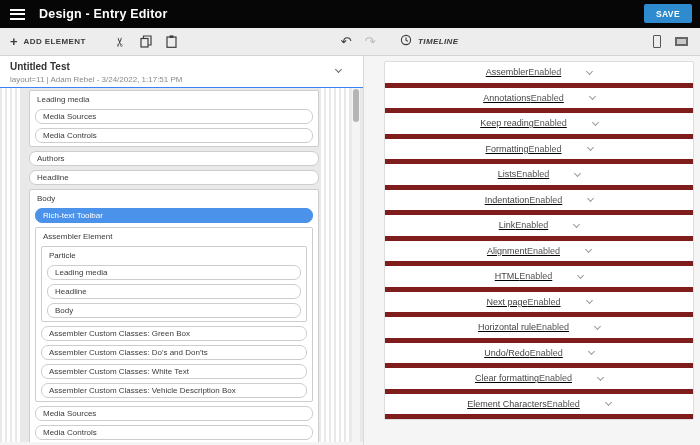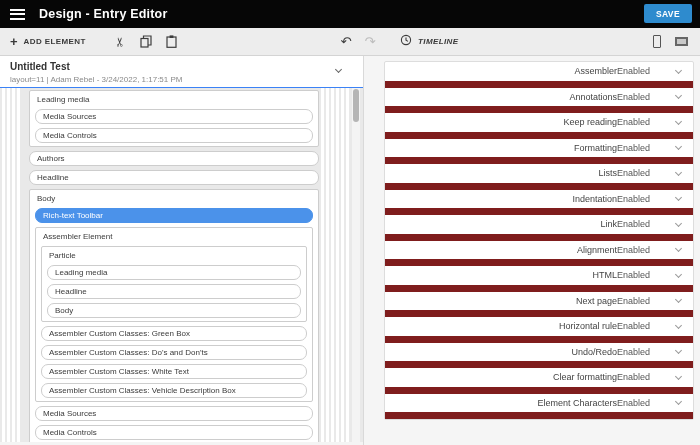--- a/index.html
+++ b/index.html
@@ -57,21 +57,21 @@
   .el-box.selected { background:#4b92ea; border-color:#4b92ea; color:#fff; }
   .el-container { background:#fff; border:1px solid #cdcdcd; border-radius:2px; margin-top:4px; padding:2px 5px 3px 5px; cursor:pointer; }
   .el-label { height:12px; display:flex; align-items:center; padding-left:2px; font-size:8px; color:#3a3a3a; white-space:nowrap; }
   .tree > .el-container:first-child, .tree > .el-box:first-child { margin-top:0; }
 
   
   .right-panel { flex:1; background:#f5f5f5; border-left:1px solid #d9d9d9; overflow:hidden; }
   .rp-header { height:24px; display:flex; align-items:center; padding-left:24px; border-bottom:1px solid #e3e3e3; }
   .rp-title { font-size:9.5px; font-weight:bold; color:#333; }
   .opt-card { margin:5px 6px 0 20px; background:#fff; border:1px solid #ddd; border-radius:2px; }
-  .opt-row { height:25.5px; display:flex; align-items:center; justify-content:flex-end; padding:0 12px; border-bottom:7px solid #7f1d1d; }
+  .opt-row { height:25.5px; display:flex; align-items:center; justify-content:center; padding:0 12px; border-bottom:5px solid #7f1d1d;text-decoration:underline; }
   .opt-label { font-size:9px; color:#444; }
   .opt-value { display:flex; align-items:center; cursor:pointer;gap:17px; }
   .opt-value .val { font-size:9px; color:#555; }
   .opt-value .chev { border-color:#9a9a9a; margin-left:9px; margin-top:-2px; }
 </style>
 </head>
 <body>
 
 <div class="app">
 

